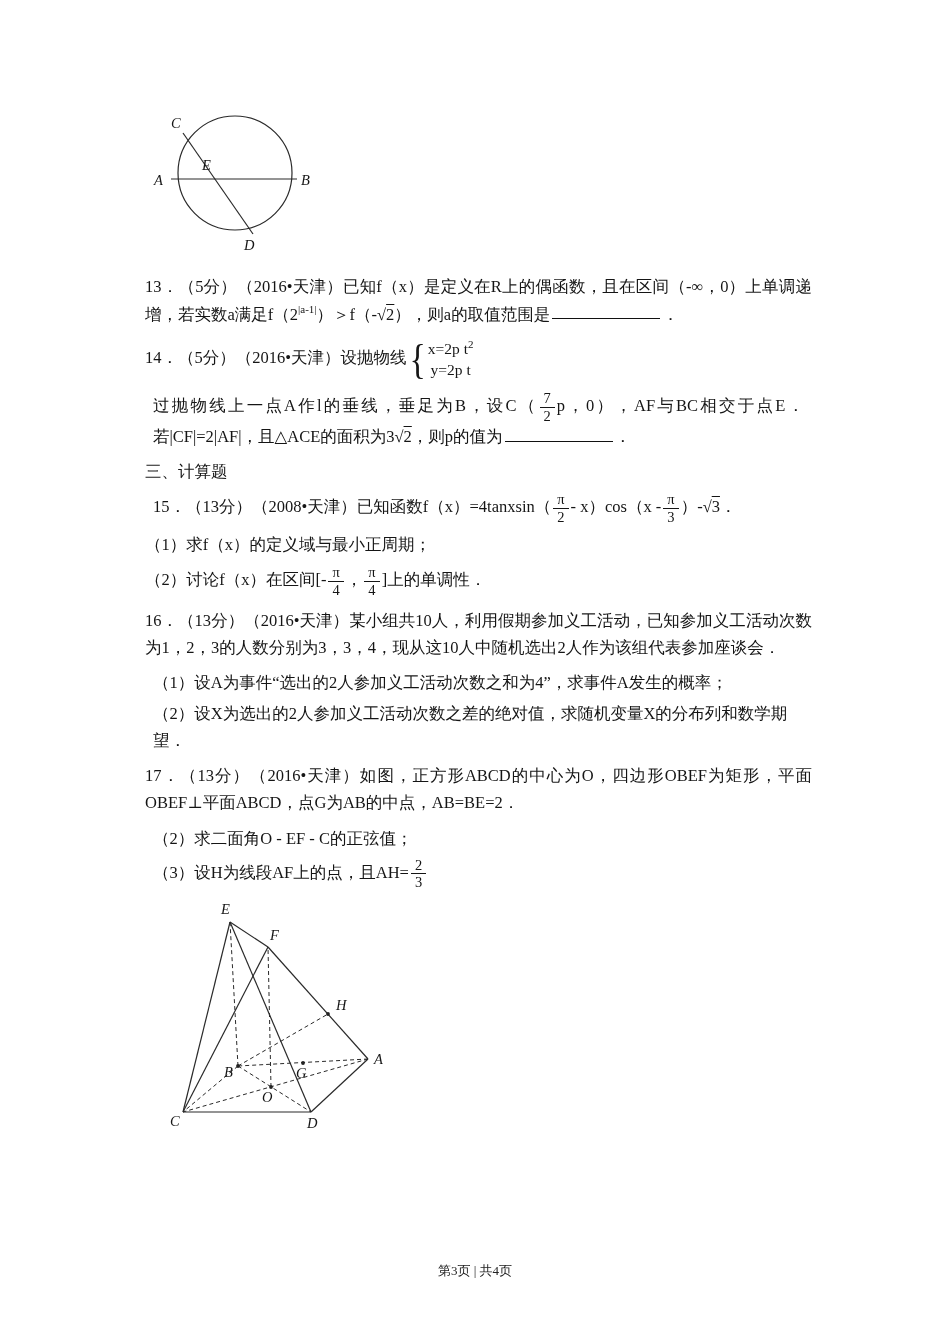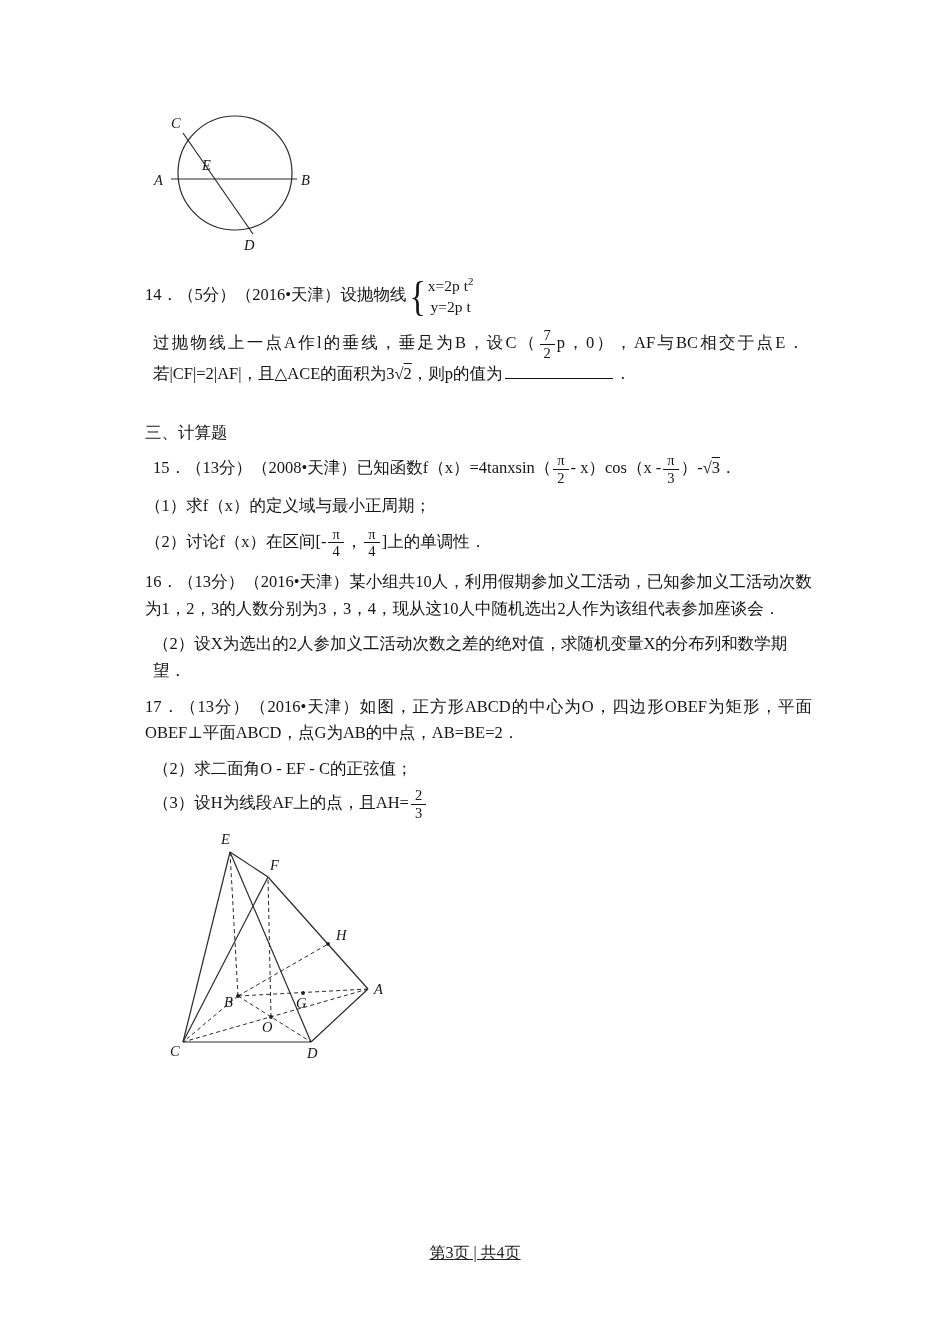--- a/index.html
+++ b/index.html
@@ -11,21 +11,21 @@
     background: #ffffff;
     font-family: "Liberation Serif", "DejaVu Serif", serif;
     font-size: 16.5px;
     color: #151515;
     overflow: hidden;
   }
   .content { padding: 106px 138px 0 145px; }
   p.q { margin: 9px 0; line-height: 1.62; text-align: justify; }
   p.sub { margin: 6px 0; line-height: 1.62; }
   p.tight { margin: 4px 8px; }
-  .section-head { margin: 32px 0 6px 0; line-height: 1.6; }
+  .section-head { margin: 8px 0 6px 0; line-height: 1.6; }
 
   
   .sup { font-size: 11px; vertical-align: super; }
   .sqrt { white-space: nowrap; }
   .sqrt .rad { text-decoration: overline; }
   .frac {
     display: inline-block;
     vertical-align: middle;
     text-align: center;
     font-size: 14.5px;
@@ -62,65 +62,66 @@
   .fig-circle { margin: 0 0 16px 2px; display: block; }
   .fig-solid { margin: 8px 0 0 8px; display: block; }
   .ln { stroke: #2a2a2a; stroke-width: 1.2; fill: none; }
   .dash { stroke: #2a2a2a; stroke-width: 1; fill: none; stroke-dasharray: 4 3; }
   .lbl { font-family: "Liberation Serif", "DejaVu Serif", serif; font-style: italic; font-size: 14.5px; fill: #161616; }
   .dot { fill: #222; }
 
   .footer {
     position: absolute;
     left: 0;
-    bottom: 80px;
+    bottom: 64px;
     width: 100%;
     text-align: center;
-    font-size: 16px;
+    font-size: 13px;
     color: #222;
-    text-decoration: underline;
   }
 </style>
 </head>
 <body>
 
 <div class="page">
   <div class="content">
 
     <svg class="fig-circle" width="172" height="152" viewBox="0 0 172 152">
       <circle cx="88" cy="67" r="57" class="ln"></circle>
       <line x1="24" y1="73" x2="150" y2="73" class="ln"></line>
       <line x1="36" y1="27" x2="106" y2="128" class="ln"></line>
       <text x="24" y="22" class="lbl">C</text>
       <text x="55" y="64" class="lbl">E</text>
       <text x="7" y="79" class="lbl">A</text>
       <text x="154" y="79" class="lbl">B</text>
       <text x="97" y="144" class="lbl">D</text>
     </svg>
 
+    <p class="q"><span>13．（5分）（2016•天津）已知f（x）是定义在R上的偶函数，且在区间（-∞，0）上单调递增，若实数a满足f（2</span><sup class="sup">|a-1|</sup><span>）＞f（-</span><span class="sqrt"><span>√</span><span class="rad">2</span></span><span>），则a的取值范围是</span><span class="blank"></span><span>．</span></p>
 
     <p class="q"><span>14．（5分）（2016•天津）设抛物线</span><span class="system">
           <span class="brace">{</span>
           <span class="eqs">
             <span class="eq"><span>x=2p t</span><sup class="sup">2</sup></span>
             <span class="eq">y=2p t</span>
           </span>
         </span></p>
 
     <p class="q tight"><span>过抛物线上一点A作l的垂线，垂足为B，设C（</span><span class="frac"><span class="fn">7</span><span class="fd">2</span></span><span>p，0），AF与BC相交于点E．若|CF|=2|AF|，且△ACE的面积为3</span><span class="sqrt"><span>√</span><span class="rad">2</span></span><span>，则p的值为</span><span class="blank"></span><span>．</span></p>
 
     <div class="section-head">三、计算题</div>
 
     <p class="q tight"><span>15．（13分）（2008•天津）已知函数f（x）=4tanxsin（</span><span class="frac"><span class="fn">π</span><span class="fd">2</span></span><span>- x）cos（x -</span><span class="frac"><span class="fn">π</span><span class="fd">3</span></span><span>）-</span><span class="sqrt"><span>√</span><span class="rad">3</span></span><span>．</span></p>
 
     <p class="sub">（1）求f（x）的定义域与最小正周期；</p>
 
     <p class="sub"><span>（2）讨论f（x）在区间[-</span><span class="frac"><span class="fn">π</span><span class="fd">4</span></span><span>，</span><span class="frac"><span class="fn">π</span><span class="fd">4</span></span><span>]上的单调性．</span></p>
 
     <p class="q">16．（13分）（2016•天津）某小组共10人，利用假期参加义工活动，已知参加义工活动次数为1，2，3的人数分别为3，3，4，现从这10人中随机选出2人作为该组代表参加座谈会．</p>
+    <p class="sub tight">（1）设A为事件“选出的2人参加义工活动次数之和为4”，求事件A发生的概率；</p>
     <p class="sub tight">（2）设X为选出的2人参加义工活动次数之差的绝对值，求随机变量X的分布列和数学期望．</p>
 
     <p class="q">17．（13分）（2016•天津）如图，正方形ABCD的中心为O，四边形OBEF为矩形，平面OBEF⊥平面ABCD，点G为AB的中点，AB=BE=2．</p>
     <p class="sub tight">（2）求二面角O - EF - C的正弦值；</p>
     <p class="sub tight"><span>（3）设H为线段AF上的点，且AH=</span><span class="frac"><span class="fn">2</span><span class="fd">3</span></span></p>
 
     <svg class="fig-solid" width="252" height="242" viewBox="0 0 252 242">
       <g>
         <line x1="30" y1="213" x2="77" y2="23" class="ln"></line>
         <line x1="77" y1="23" x2="115" y2="48" class="ln"></line>

